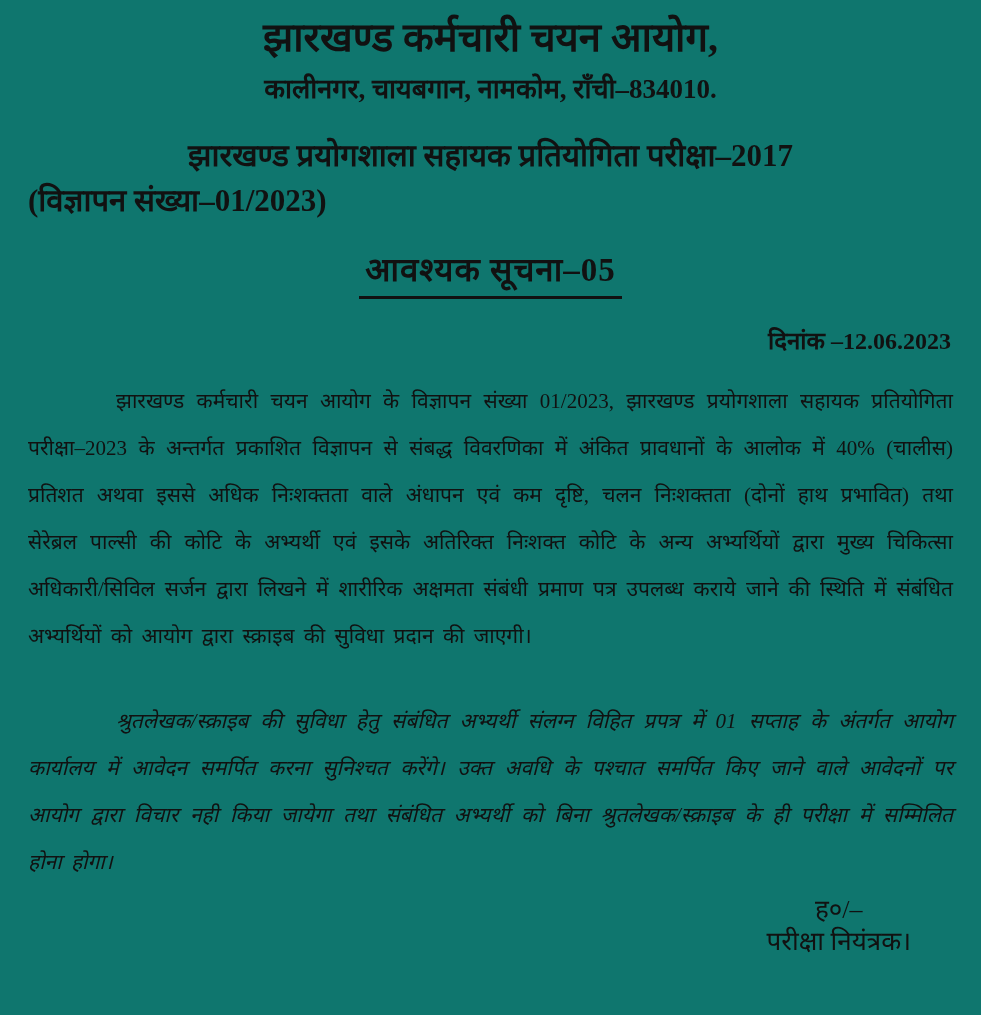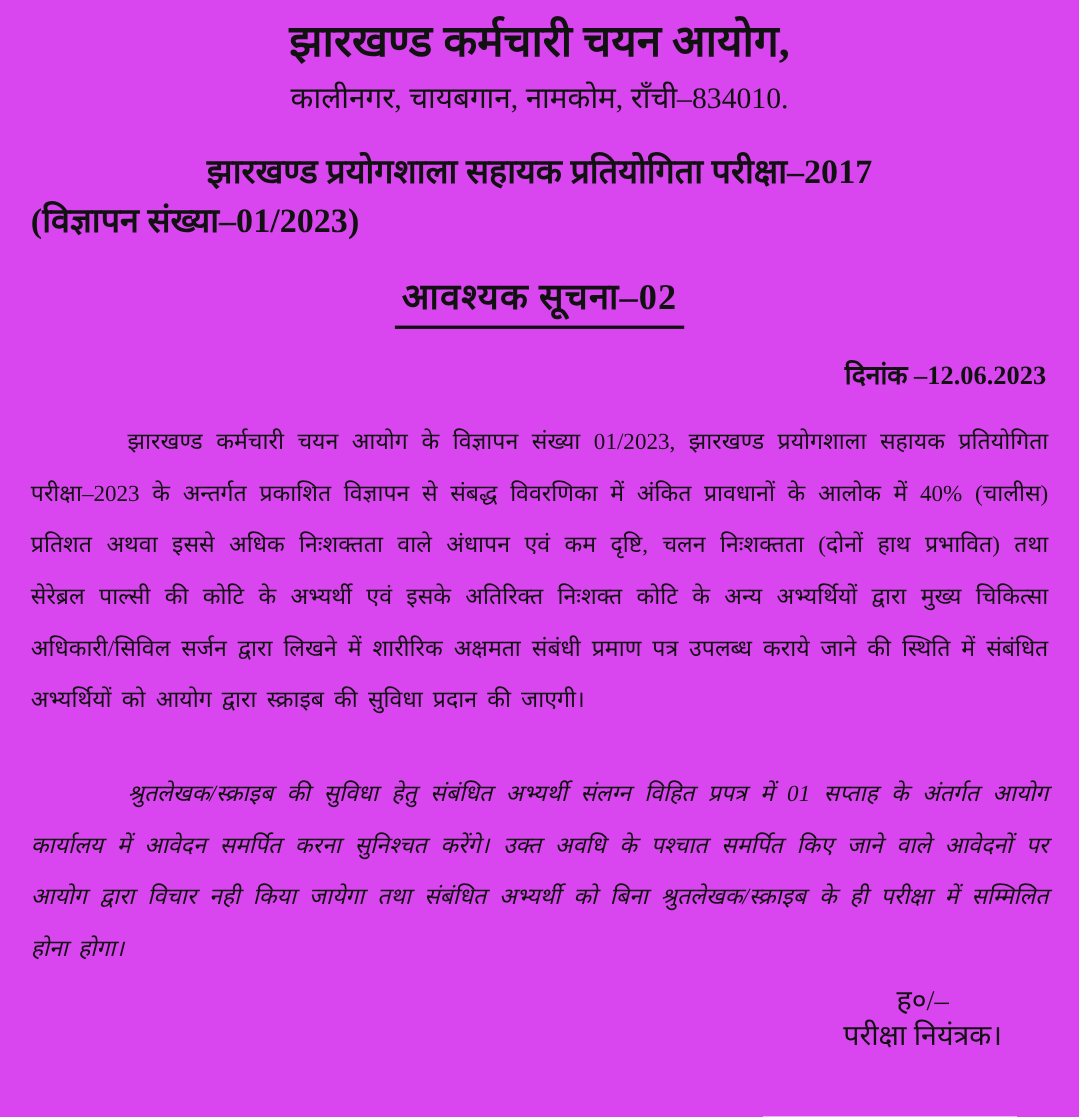--- a/index.html
+++ b/index.html
@@ -2,36 +2,36 @@
 <html lang="hi"><head>
 <meta charset="utf-8">
 <style>
   * { margin: 0; padding: 0; box-sizing: border-box; }
   html, body { background: #ffffff; }
   .page {
     position: relative;
     width: 981px;
     height: 1015px;
     margin: 0 auto;
-    background: #d946ef;
+    background: #0f766e;
     color: #111111;
     font-family: "Liberation Serif", "DejaVu Serif", serif;
     padding: 12px 28px 0 28px;
     overflow: hidden;
   }
   .org-name {
     text-align: center;
     font-size: 40px;
     font-weight: bold;
     line-height: 1.3;
   }
   .address {
     text-align: center;
     font-size: 27px;
-    font-weight: normal;
+    font-weight: bold;
     margin-top: 5px;
   }
   .email {
     text-align: center;
     font-size: 24px;
     margin-top: 2px;
   }
   .exam-title {
     text-align: center;
     font-size: 31px;
@@ -96,21 +96,21 @@
   <div class="org-name">झारखण्ड कर्मचारी चयन आयोग,</div>
 
   <div class="address">कालीनगर, चायबगान, नामकोम, राँची–834010.</div>
 
 
   <div class="exam-title">झारखण्ड प्रयोगशाला सहायक प्रतियोगिता परीक्षा–2017</div>
 
   <div class="adv-no">(विज्ञापन संख्या–01/2023)</div>
 
   <div class="notice-heading-wrap">
-    <span class="notice-heading">आवश्यक सूचना–02</span>
+    <span class="notice-heading">आवश्यक सूचना–05</span>
   </div>
 
   <div class="date-line">दिनांक –12.06.2023</div>
 
   <p class="para">झारखण्ड कर्मचारी चयन आयोग के विज्ञापन संख्या 01/2023, झारखण्ड प्रयोगशाला सहायक प्रतियोगिता परीक्षा–2023 के अन्तर्गत प्रकाशित विज्ञापन से संबद्ध विवरणिका में अंकित प्रावधानों के आलोक में 40% (चालीस) प्रतिशत अथवा इससे अधिक निःशक्तता वाले अंधापन एवं कम दृष्टि, चलन निःशक्तता (दोनों हाथ प्रभावित) तथा सेरेब्रल पाल्सी की कोटि के अभ्यर्थी एवं इसके अतिरिक्त निःशक्त कोटि के अन्य अभ्यर्थियों द्वारा मुख्य चिकित्सा अधिकारी/सिविल सर्जन द्वारा लिखने में शारीरिक अक्षमता संबंधी प्रमाण पत्र उपलब्ध कराये जाने की स्थिति में संबंधित अभ्यर्थियों को आयोग द्वारा स्क्राइब की सुविधा प्रदान की जाएगी।</p>
 
   <p class="para second">श्रुतलेखक/स्क्राइब की सुविधा हेतु संबंधित अभ्यर्थी संलग्न विहित प्रपत्र में 01 सप्ताह के अंतर्गत आयोग कार्यालय में आवेदन समर्पित करना सुनिश्चत करेंगे। उक्त अवधि के पश्चात समर्पित किए जाने वाले आवेदनों पर आयोग द्वारा विचार नही किया जायेगा तथा संबंधित अभ्यर्थी को बिना श्रुतलेखक/स्क्राइब के ही परीक्षा में सम्मिलित होना होगा।</p>
 
   <div class="signature">
     <div class="sig-inner">

